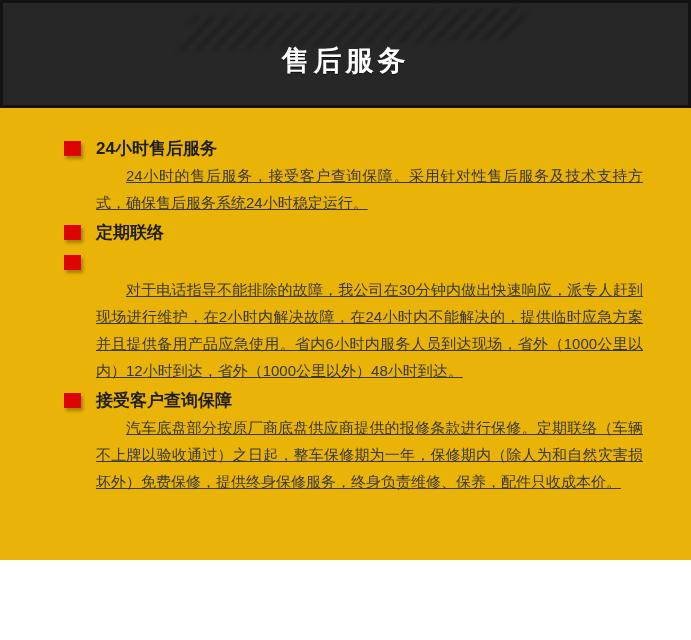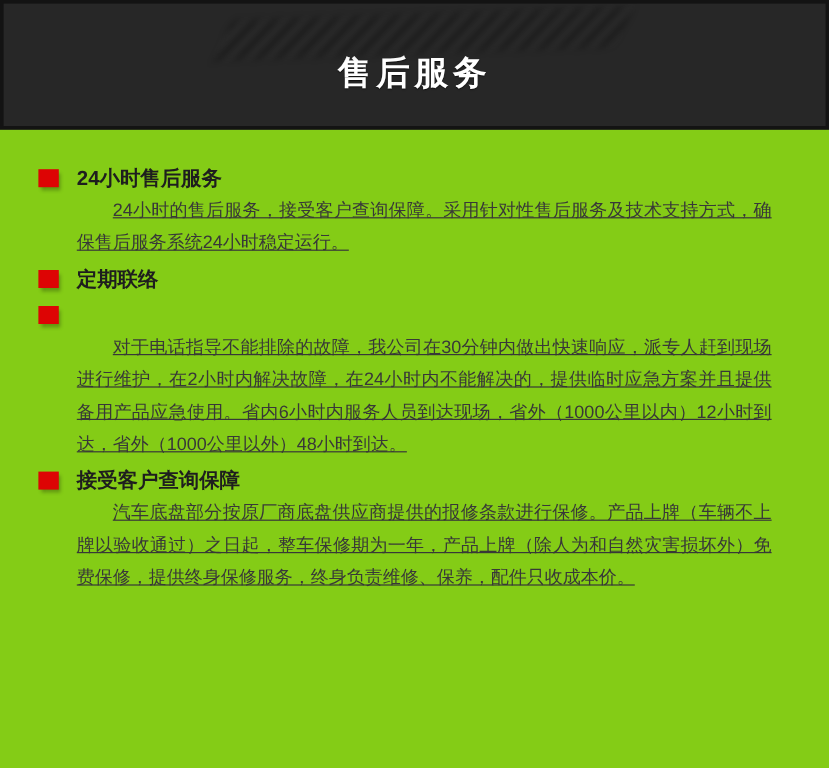--- a/index.html
+++ b/index.html
@@ -4,22 +4,22 @@
 <style>
   html, body {
     margin: 0;
     padding: 0;
     background: #ffffff;
     font-family: "Liberation Sans", "DejaVu Sans", sans-serif;
   }
   .page {
     position: relative;
     width: 691px;
-    height: 640px;
-    background: #84cc16;
+    height: 560px;
+    background: #eab308;
     overflow: hidden;
   }
 
   
   .banner {
     position: relative;
     box-sizing: border-box;
     width: 691px;
     height: 108px;
     background: #272727;
@@ -51,20 +51,21 @@
     transform: skewX(-28deg) rotate(-2deg);
     filter: blur(3px);
     opacity: 0.45;
     pointer-events: none;
   }
 
   
   .content {
     box-sizing: border-box;
     padding: 24px 48px 0 32px;
+    margin-left: 32px;
   }
   .section { margin: 0; }
   .section-head {
     display: flex;
     align-items: center;
     height: 28px;
     margin: 2px 0 0 0;
   }
   .bullet {
     width: 17px;
@@ -126,18 +127,18 @@
           <p>对于电话指导不能排除的故障，我公司在30分钟内做出快速响应，派专人赶到现场进行维护，在2小时内解决故障，在24小时内不能解决的，提供临时应急方案并且提供备用产品应急使用。省内6小时内服务人员到达现场，省外（1000公里以内）12小时到达，省外（1000公里以外）48小时到达。</p>
         </div>
     </div>
 
     <div class="section">
       <div class="section-head">
         <span class="bullet" style="background: rgb(221, 4, 4);"></span>
         <span class="section-title">接受客户查询保障</span>
       </div>
       <div class="section-paragraphs">
-          <p>汽车底盘部分按原厂商底盘供应商提供的报修条款进行保修。产品上牌（车辆不上牌以验收通过）之日起，整车保修期为一年，产品上牌（除人为和自然灾害损坏外）免费保修，提供终身保修服务，终身负责维修、保养，配件只收成本价。</p>
+          <p>汽车底盘部分按原厂商底盘供应商提供的报修条款进行保修。定期联络（车辆不上牌以验收通过）之日起，整车保修期为一年，保修期内（除人为和自然灾害损坏外）免费保修，提供终身保修服务，终身负责维修、保养，配件只收成本价。</p>
         </div>
     </div>
   </div>
 
 </div>
 
 </body></html>

